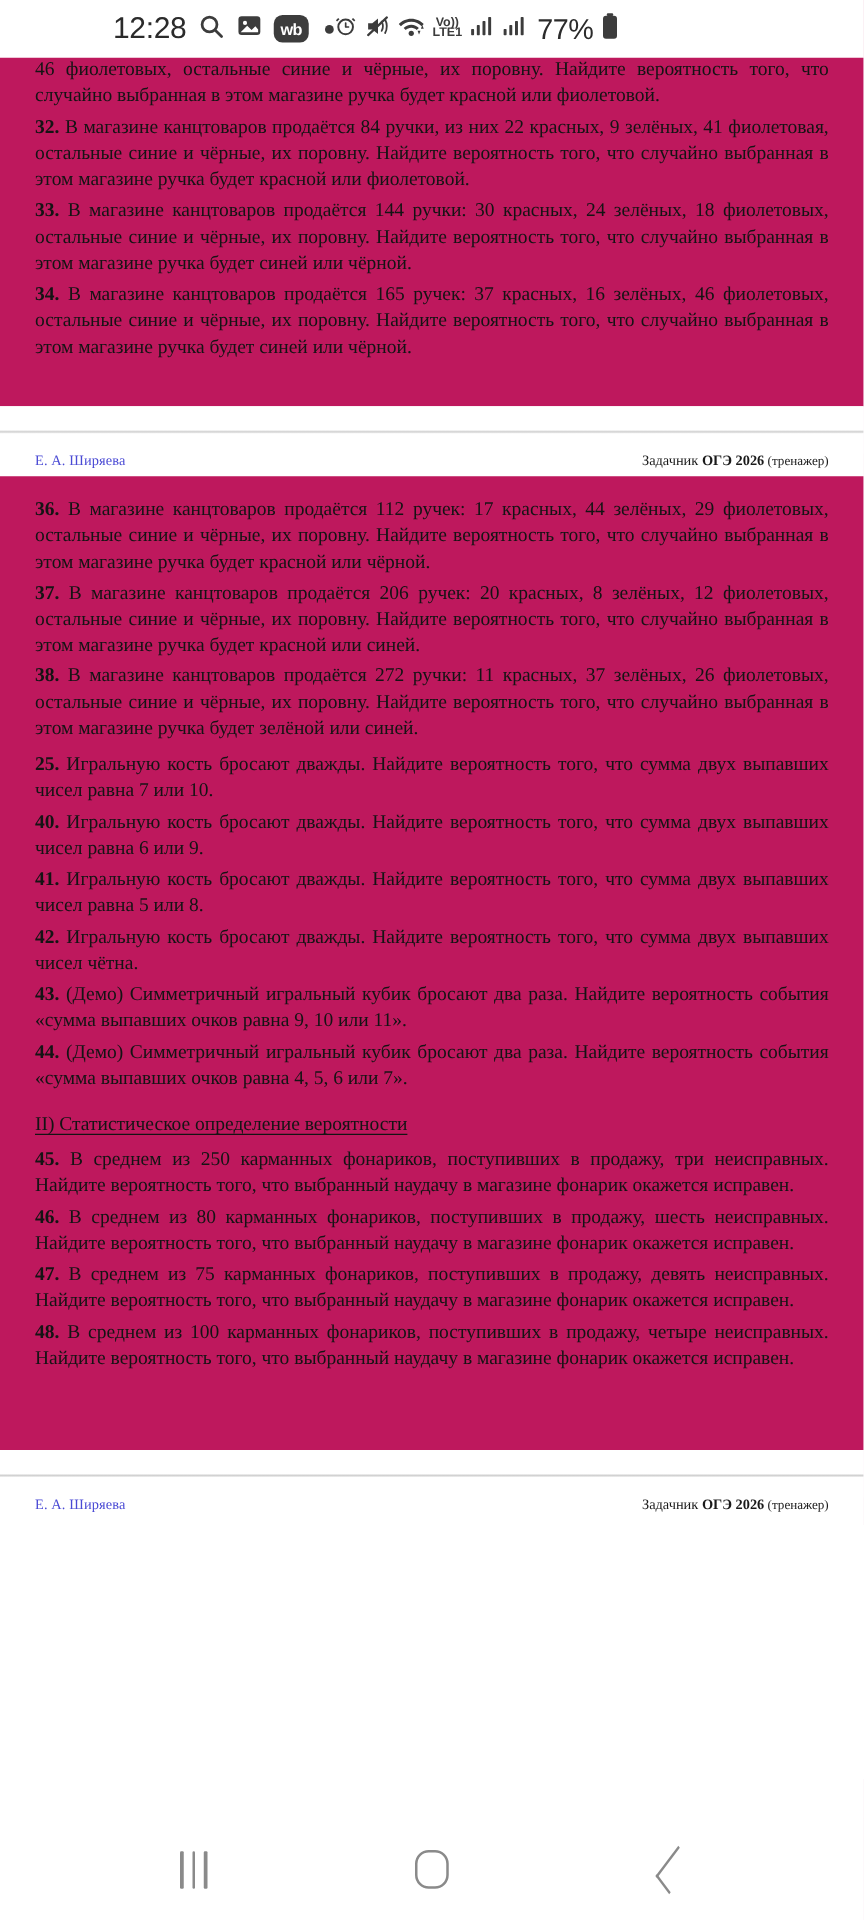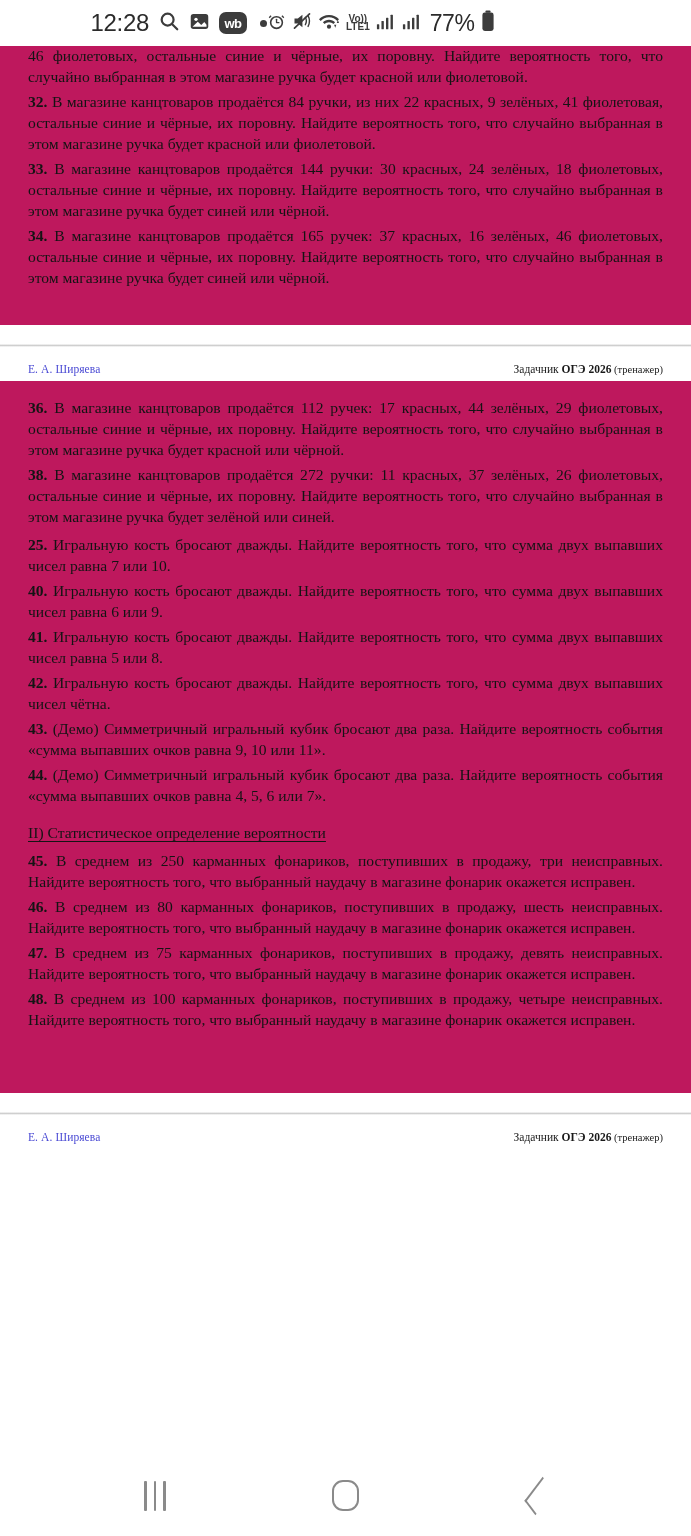--- a/index.html
+++ b/index.html
@@ -331,20 +331,23 @@
       <span class="rh-title"><span>Задачник </span><b>ОГЭ 2026</b><span class="paren"> (тренажер)</span></span>
     </div>
 
     <div class="pdf-page">
       <div class="spacer-md"></div>
 
       <p class="task">
         <span class="num">36.</span><span> В магазине канцтоваров продаётся 112 ручек: 17 красных, 44 зелёных, 29 фиолетовых, остальные синие и чёрные, их поровну. Найдите вероятность того, что случайно выбранная в этом магазине ручка будет красной или чёрной.</span>
       </p>
       <p class="task">
+        <span class="num">37.</span><span> В магазине канцтоваров продаётся 206 ручек: 20 красных, 8 зелёных, 12 фиолетовых, остальные синие и чёрные, их поровну. Найдите вероятность того, что случайно выбранная в этом магазине ручка будет красной или синей.</span>
+      </p>
+      <p class="task">
         <span class="num">38.</span><span> В магазине канцтоваров продаётся 272 ручки: 11 красных, 37 зелёных, 26 фиолетовых, остальные синие и чёрные, их поровну. Найдите вероятность того, что случайно выбранная в этом магазине ручка будет зелёной или синей.</span>
       </p>
 
       <div class="spacer-sm"></div>
 
       <p class="task">
         <span class="num">25.</span><span> Игральную кость бросают дважды. Найдите вероятность того, что сумма двух выпавших чисел равна 7 или 10.</span>
       </p>
       <p class="task">
         <span class="num">40.</span><span> Игральную кость бросают дважды. Найдите вероятность того, что сумма двух выпавших чисел равна 6 или 9.</span>

